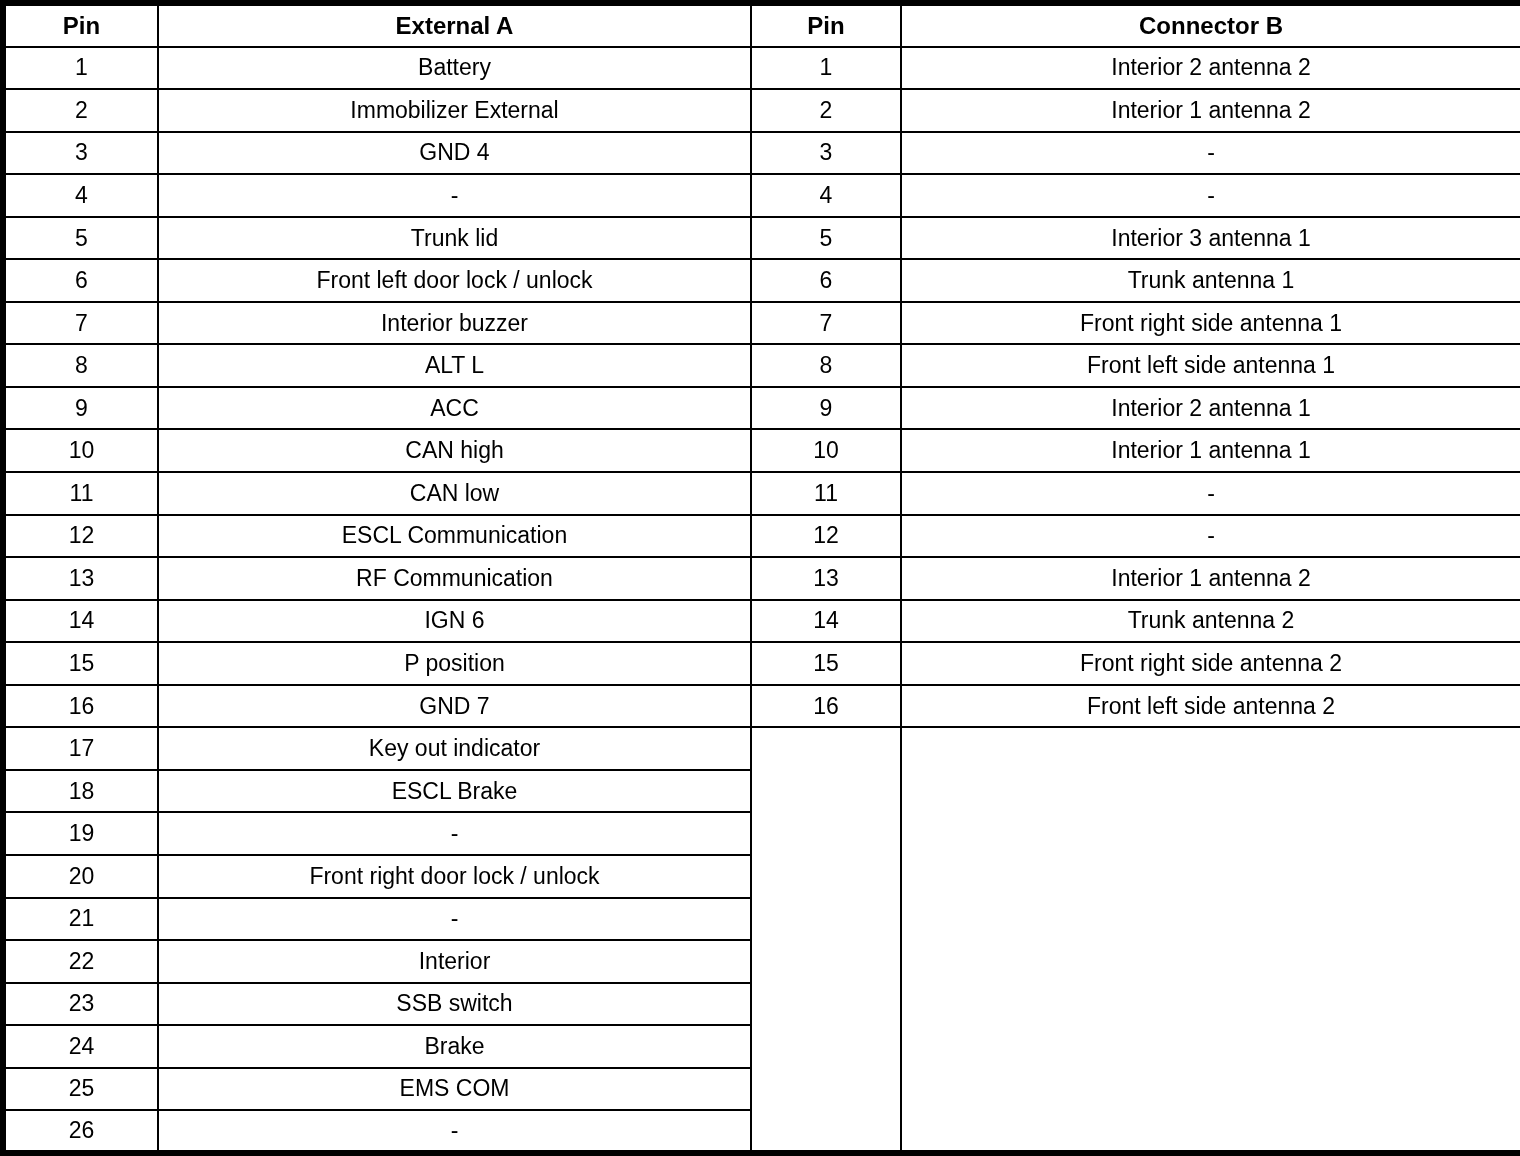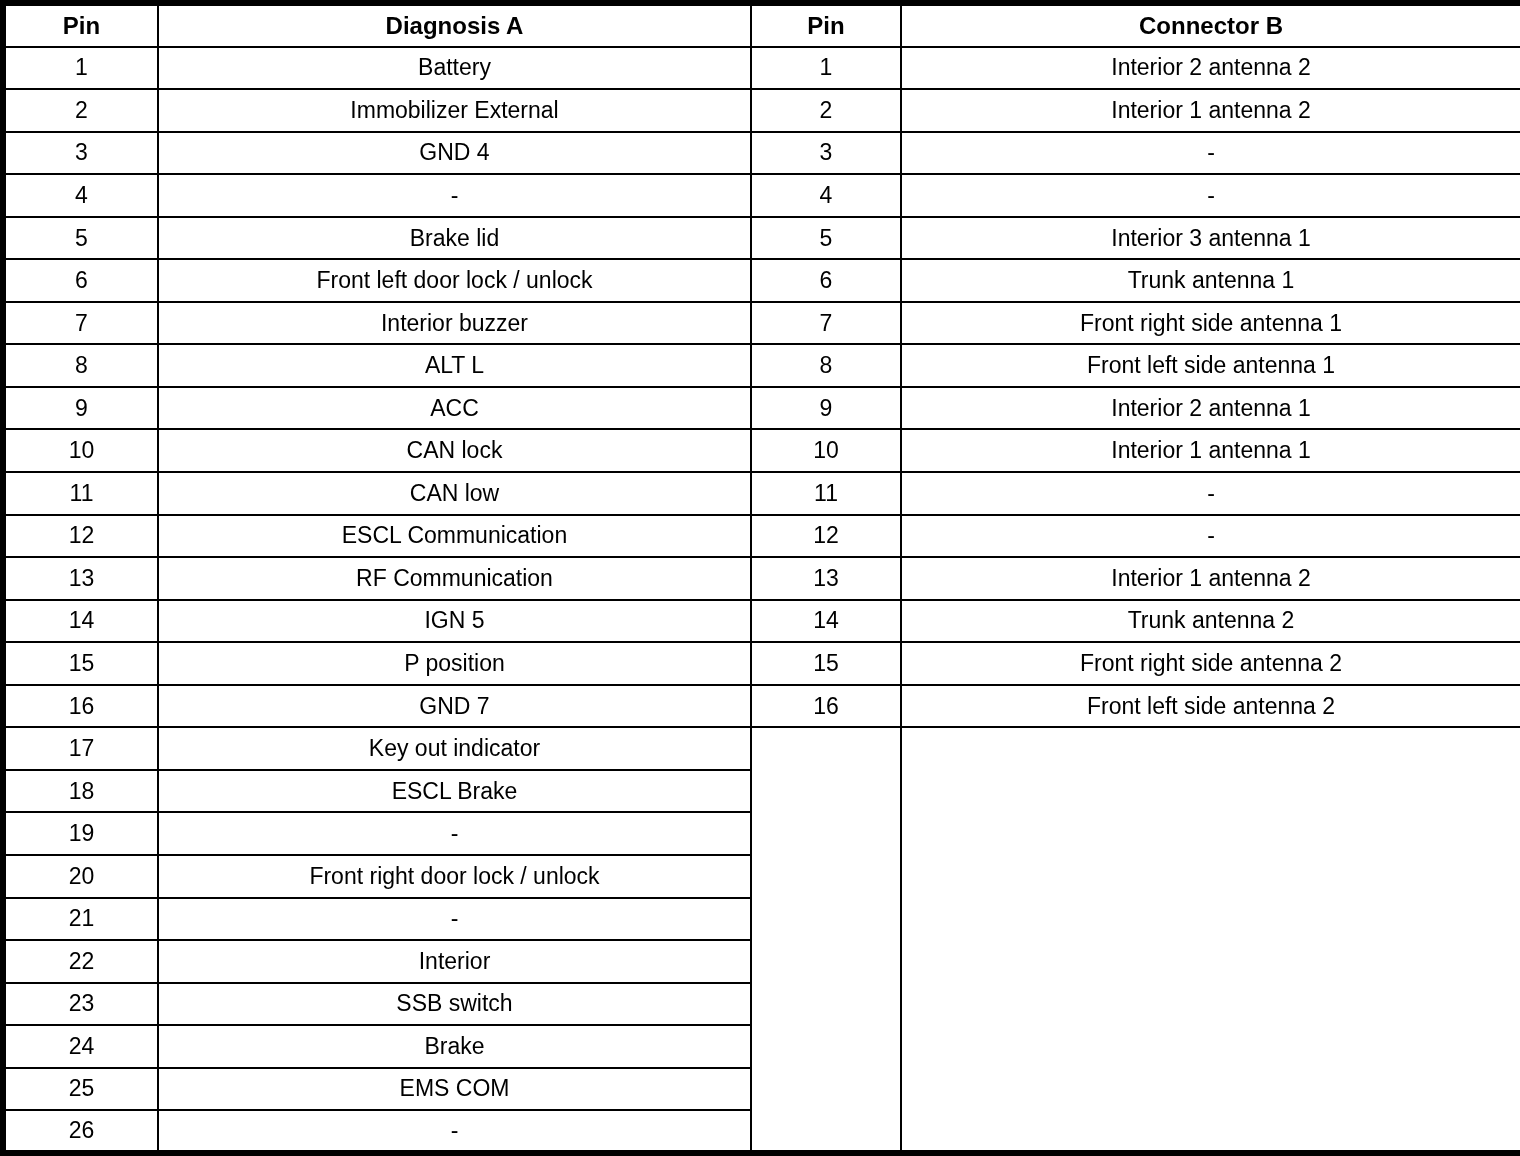--- a/index.html
+++ b/index.html
@@ -50,21 +50,21 @@
   <table class="pinout">
     <colgroup>
       <col style="width:155px">
       <col style="width:593px">
       <col style="width:150px">
       <col style="width:622px">
     </colgroup>
     <tbody id="pinout-body">
       <tr class="header-row">
         <th>Pin</th>
-        <th>Diagnosis A</th>
+        <th>External A</th>
         <th>Pin</th>
         <th>Connector B</th>
       </tr>
 
     <tr class="data-row">
           <td>1</td>
           <td>Battery</td>
           <td>1</td>
           <td>Interior 2 antenna 2</td>
         </tr>
@@ -81,21 +81,21 @@
           <td>-</td>
         </tr>
         <tr class="data-row">
           <td>4</td>
           <td>-</td>
           <td>4</td>
           <td>-</td>
         </tr>
         <tr class="data-row">
           <td>5</td>
-          <td>Brake lid</td>
+          <td>Trunk lid</td>
           <td>5</td>
           <td>Interior 3 antenna 1</td>
         </tr>
         <tr class="data-row">
           <td>6</td>
           <td>Front left door lock / unlock</td>
           <td>6</td>
           <td>Trunk antenna 1</td>
         </tr>
         <tr class="data-row">
@@ -111,21 +111,21 @@
           <td>Front left side antenna 1</td>
         </tr>
         <tr class="data-row">
           <td>9</td>
           <td>ACC</td>
           <td>9</td>
           <td>Interior 2 antenna 1</td>
         </tr>
         <tr class="data-row">
           <td>10</td>
-          <td>CAN lock</td>
+          <td>CAN high</td>
           <td>10</td>
           <td>Interior 1 antenna 1</td>
         </tr>
         <tr class="data-row">
           <td>11</td>
           <td>CAN low</td>
           <td>11</td>
           <td>-</td>
         </tr>
         <tr class="data-row">
@@ -135,21 +135,21 @@
           <td>-</td>
         </tr>
         <tr class="data-row">
           <td>13</td>
           <td>RF Communication</td>
           <td>13</td>
           <td>Interior 1 antenna 2</td>
         </tr>
         <tr class="data-row">
           <td>14</td>
-          <td>IGN 5</td>
+          <td>IGN 6</td>
           <td>14</td>
           <td>Trunk antenna 2</td>
         </tr>
         <tr class="data-row">
           <td>15</td>
           <td>P position</td>
           <td>15</td>
           <td>Front right side antenna 2</td>
         </tr>
         <tr class="data-row">

